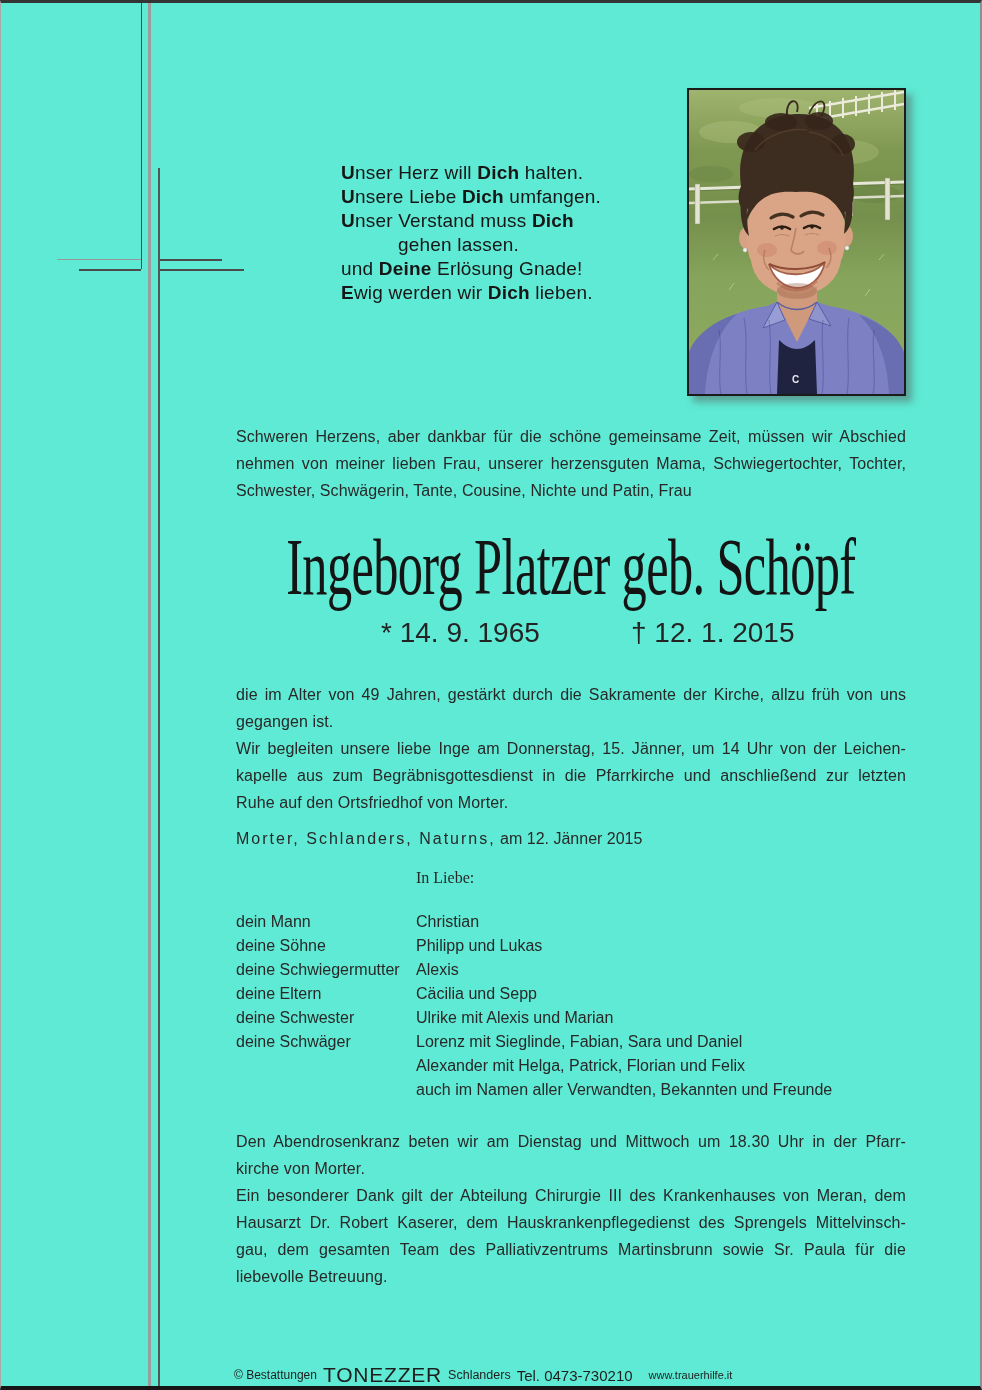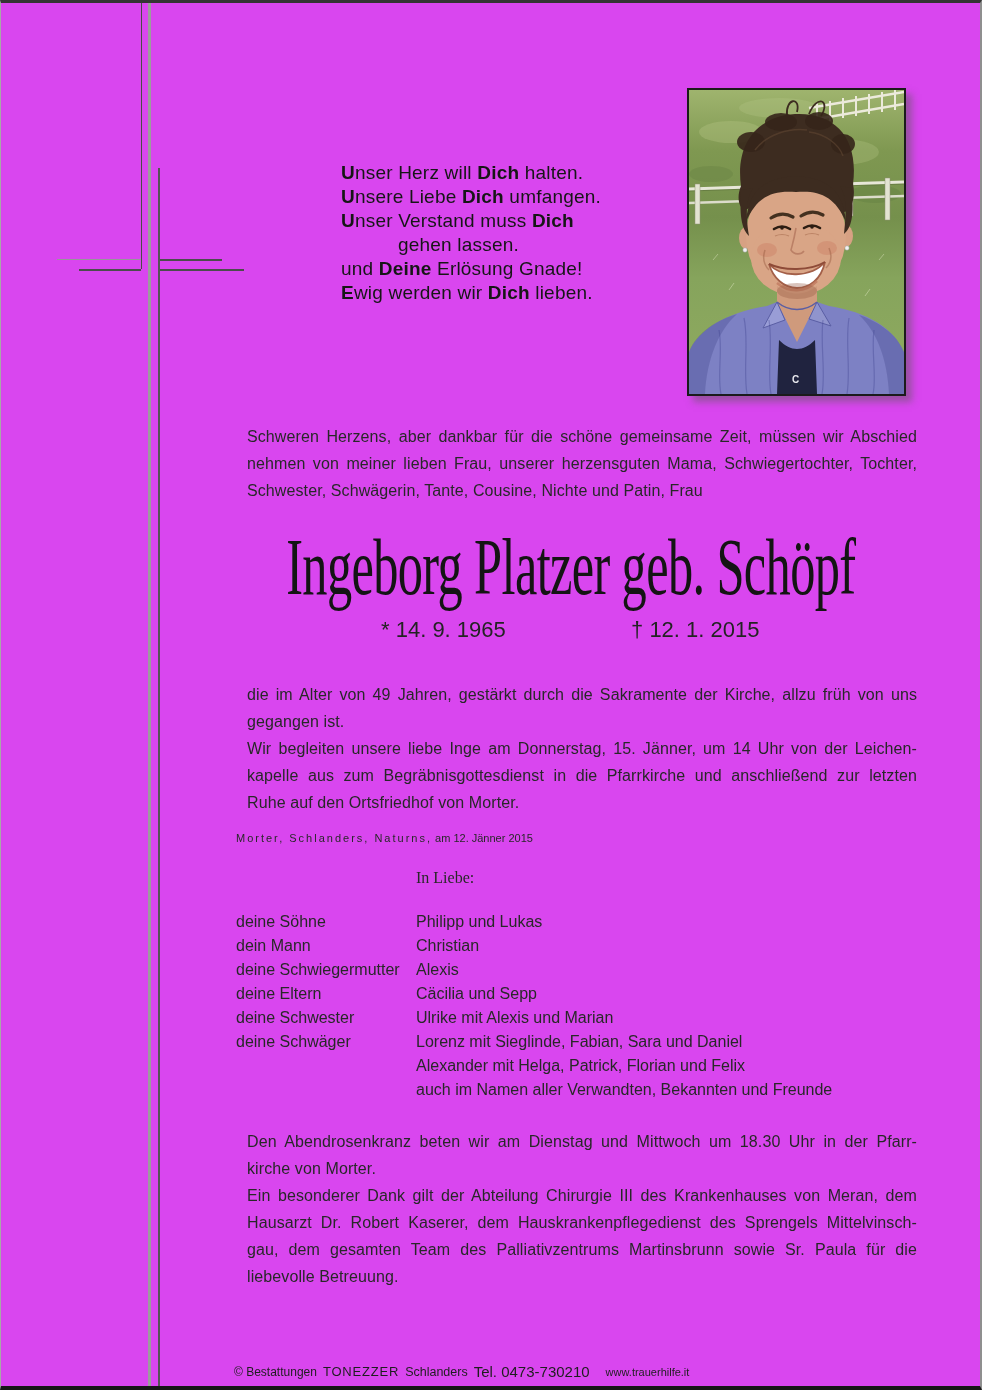--- a/index.html
+++ b/index.html
@@ -1,17 +1,17 @@
 <!DOCTYPE html>
 <html><head>
 <meta charset="utf-8">
 <style>
   html,body{margin:0;padding:0;background:#e8e8e8;}
   .page{
-    position:relative;width:982px;height:1390px;background:#d946ef;
+    position:relative;width:982px;height:1390px;background:#5eead4;
     box-sizing:border-box;overflow:hidden;
     border-top:3px solid #343434;border-bottom:4px solid #161616;
     border-left:1px solid #a8a8a8;border-right:2px solid #8f8f8f;
     font-family:"Liberation Sans",sans-serif;color:#262626;
   }
   
   .vline,.hline{position:absolute;}
   .v-gray{left:147px;top:0;width:3px;height:1383px;background:#9c9c9c;}
   .v-dark-top{left:140px;top:0;width:1px;height:266px;background:#4a4a4a;}
   .v-dark-long{left:157px;top:165px;width:2px;height:1218px;background:#555;}
@@ -21,40 +21,40 @@
   .h-c2{left:159px;top:266px;width:84px;height:2px;background:#4c4c4c;}
   
   .poem{position:absolute;left:340px;top:158px;font-size:19px;line-height:24px;color:#161616;letter-spacing:.2px;}
   .poem .pline.indent{padding-left:57px;}
   .poem .b{font-weight:bold;}
   
   .photo{position:absolute;left:686px;top:85px;width:219px;height:308px;box-sizing:border-box;
     border:2px solid #1b1b1b;box-shadow:6px 6px 7px rgba(90,90,90,.5);background:#86a35c;}
   .photo svg{display:block;width:100%;height:100%;}
   
-  .col{position:absolute;left:246px;width:670px;}
+  .col{position:absolute;left:235px;width:670px;}
   .para{font-size:16px;line-height:27px;color:#282828;letter-spacing:.1px;}
   .para .ln{text-align:justify;text-align-last:justify;}
   .para .ln:last-child{text-align:left;text-align-last:auto;}
   .name-wrap{position:absolute;left:235px;top:514px;width:670px;height:100px;
     display:flex;align-items:center;justify-content:center;}
   .name-wrap .nm{font-family:"Liberation Serif",serif;font-size:80px;color:#141414;
     white-space:nowrap;transform:scaleX(.63);transform-origin:center;letter-spacing:-1px;}
-  .dates{position:absolute;left:0;top:614px;width:982px;height:30px;font-size:22px;color:#232323;}
+  .dates{position:absolute;left:0;top:614px;width:982px;height:30px;font-size:28px;color:#232323;}
   .dates .bd{position:absolute;left:380px;}
   .dates .dd{position:absolute;left:630px;}
-  .dateline{position:absolute;left:235px;top:822px;font-size:11px;line-height:27px;color:#282828;}
+  .dateline{position:absolute;left:235px;top:822px;font-size:16px;line-height:27px;color:#282828;}
   .dateline .track{letter-spacing:2px;}
   .inliebe{position:absolute;left:415px;top:863px;font-size:16px;line-height:24px;color:#282828;font-family:Liberation Serif, serif;}
   .family{position:absolute;left:235px;top:907px;width:670px;font-size:16px;line-height:24px;color:#282828;}
   .family .fl{display:inline-block;width:180px;}
   
   .footer{position:absolute;left:233px;top:1360px;display:flex;align-items:center;color:#1e1e1e;}
   .footer .f-c{font-size:12px;}
-  .footer .f-b{font-size:13px;letter-spacing:.8px;margin-left:6px;}
+  .footer .f-b{font-size:21px;letter-spacing:.8px;margin-left:6px;}
   .footer .f-t{font-size:12.5px;margin-left:6px;}
   .footer .f-p{font-size:15px;margin-left:6px;}
   .footer .f-w{font-size:11px;margin-left:16px;}
 </style>
 </head>
 <body>
 
 <div class="page">
 
   <div class="vline v-gray"></div>
@@ -216,22 +216,22 @@
       <div class="ln">Ruhe auf den Ortsfriedhof von Morter.</div>
     </div>
 
   <div class="dateline">
     <span class="track">Morter, Schlanders, Naturns,</span><span> am 12. Jänner 2015</span>
   </div>
 
   <div class="inliebe">In Liebe:</div>
 
   <div class="family">
+      <div><span class="fl">dein Mann</span><span>Christian</span></div>
       <div><span class="fl">deine Söhne</span><span>Philipp und Lukas</span></div>
-      <div><span class="fl">dein Mann</span><span>Christian</span></div>
       <div><span class="fl">deine Schwiegermutter</span><span>Alexis</span></div>
       <div><span class="fl">deine Eltern</span><span>Cäcilia und Sepp</span></div>
       <div><span class="fl">deine Schwester</span><span>Ulrike mit Alexis und Marian</span></div>
       <div><span class="fl">deine Schwäger</span><span>Lorenz mit Sieglinde, Fabian, Sara und Daniel</span></div>
       <div><span class="fl"></span><span>Alexander mit Helga, Patrick, Florian und Felix</span></div>
       <div><span class="fl"></span><span>auch im Namen aller Verwandten, Bekannten und Freunde</span></div>
     </div>
 
   <div class="col para" style="top:1125px;">
       <div class="ln">Den Abendrosenkranz beten wir am Dienstag und Mittwoch um 18.30 Uhr in der Pfarr-</div>

